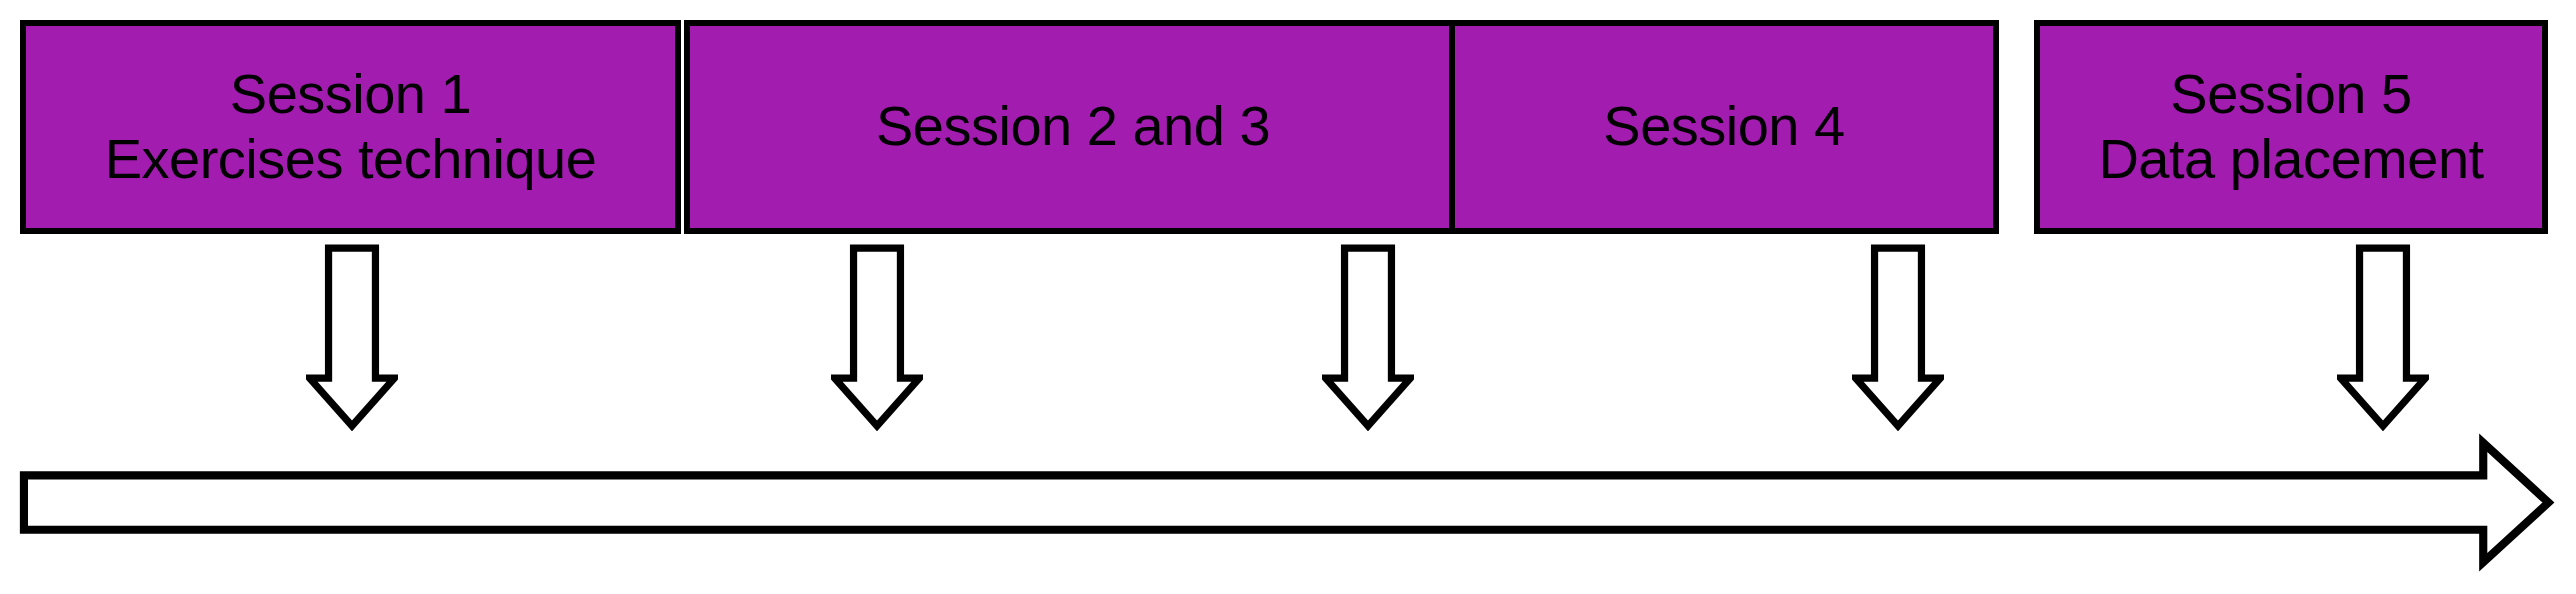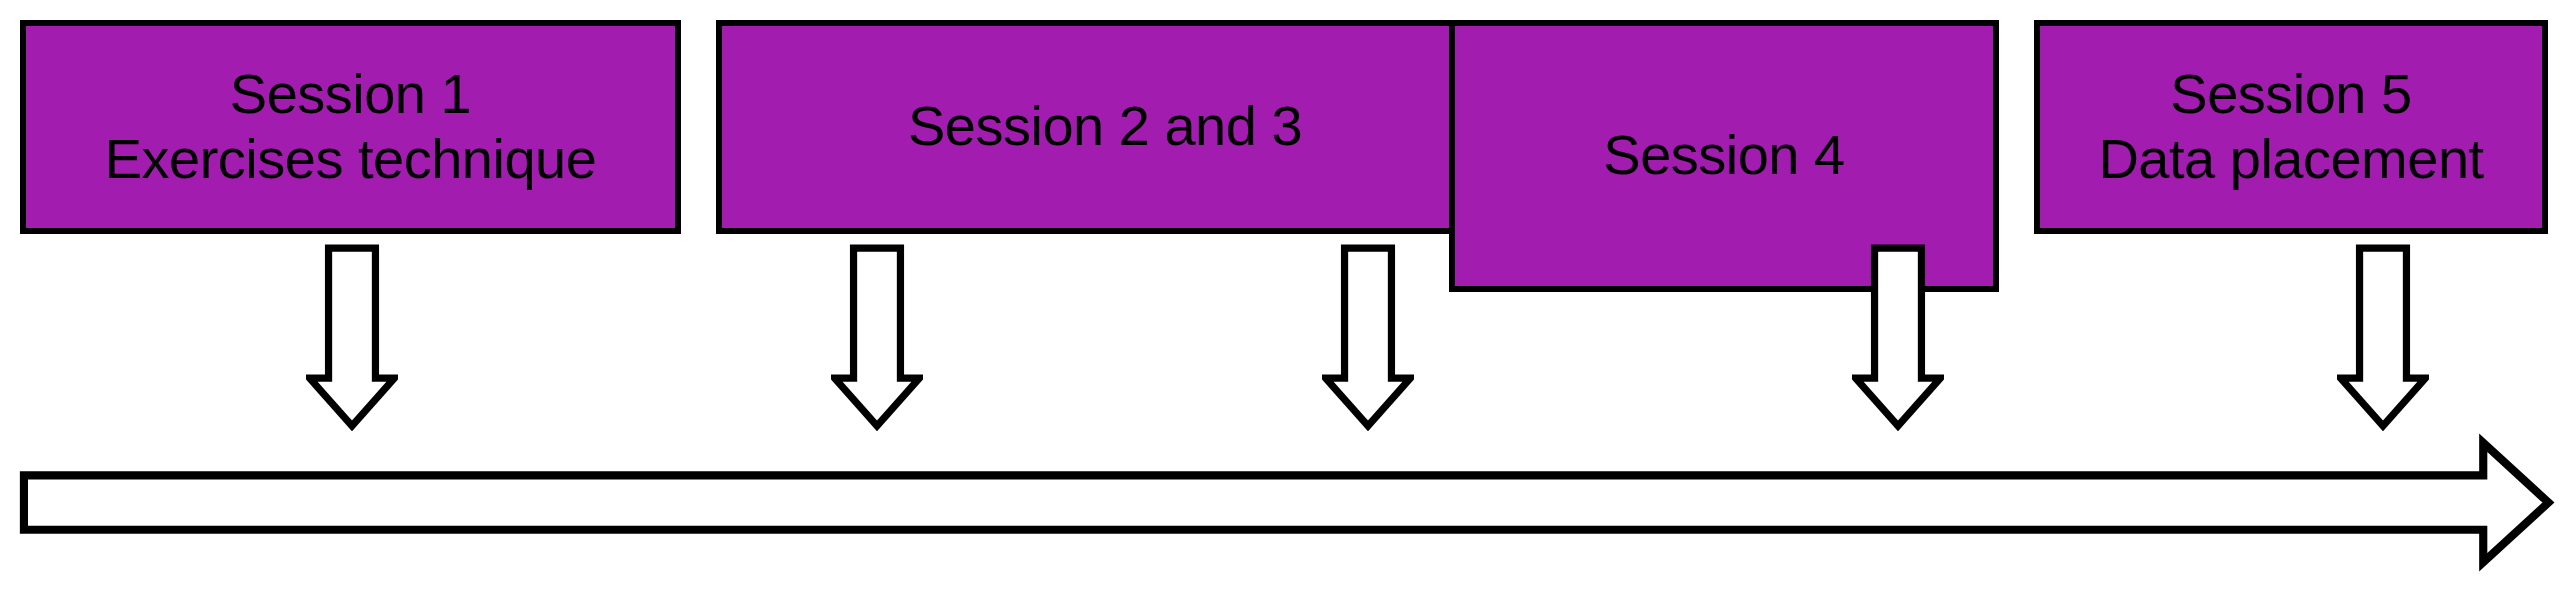--- a/index.html
+++ b/index.html
@@ -49,25 +49,25 @@
 </head>
 <body>
 
 <div id="stage">
 
   <div class="session-box" style="left:20px; top:20px; width:661px; height:214px;">
     <div class="session-line title">Session 1</div>
     <div class="session-line">Exercises technique</div>
   </div>
 
-  <div class="session-box" style="left:716px; top:20px; width:778px; height:214px;text-align:center;">
+  <div class="session-box" style="left:684px; top:20px; width:778px; height:214px;text-align:center;">
     <div class="session-line title">Session 2 and 3</div>
   </div>
 
-  <div class="session-box" style="left:1449px; top:20px; width:550px; height:272px;">
+  <div class="session-box" style="left:1449px; top:20px; width:550px; height:214px;">
     <div class="session-line title">Session 4</div>
   </div>
 
   <div class="session-box" style="left:2034px; top:20px; width:514px; height:214px;">
     <div class="session-line title">Session 5</div>
     <div class="session-line">Data placement</div>
   </div>
 
   <svg class="down-arrow" style="left:306px; top:244px;" width="92" height="187" viewBox="0 0 102 206">
     <polygon points="25,4 77,4 77,148 98,148 51,201 4,148 25,148" fill="#ffffff" stroke="#000000" stroke-width="8" stroke-linejoin="miter"></polygon>

